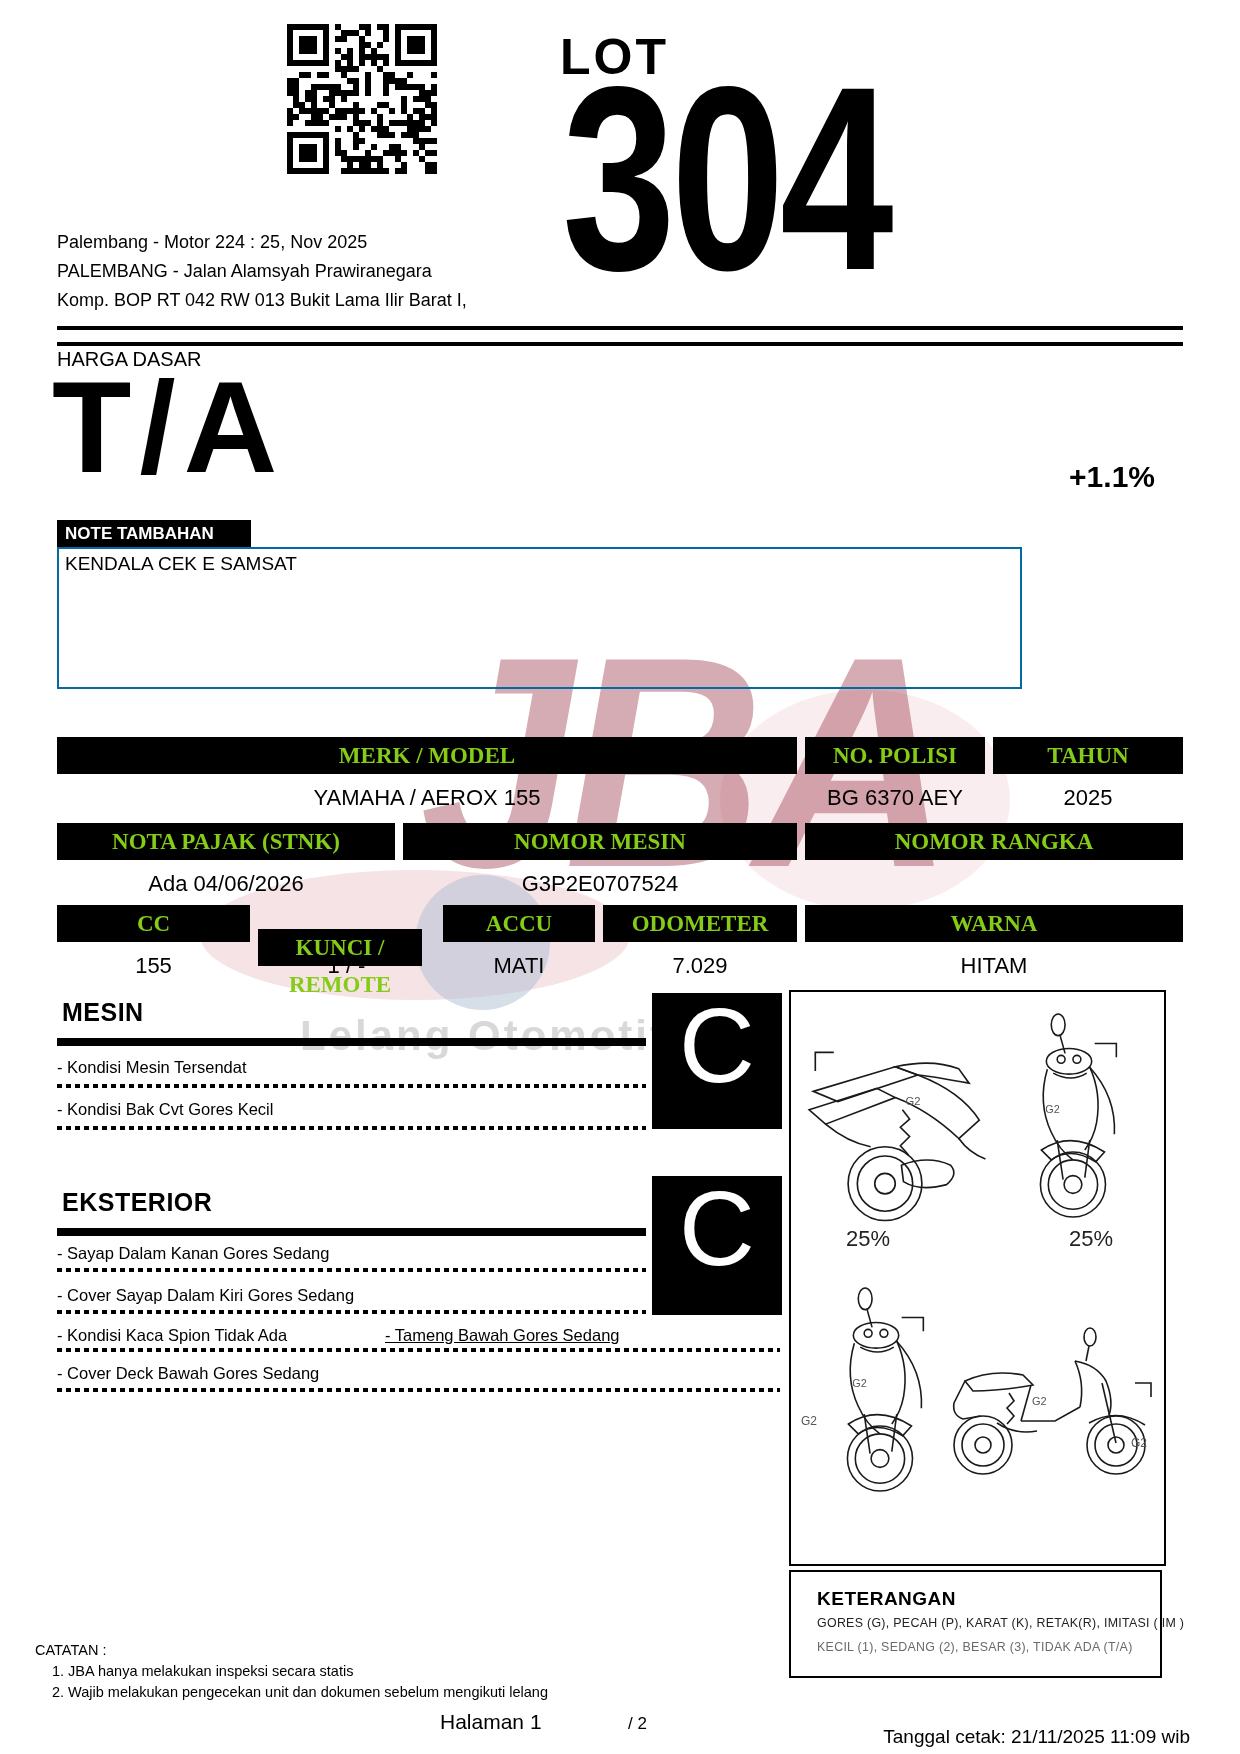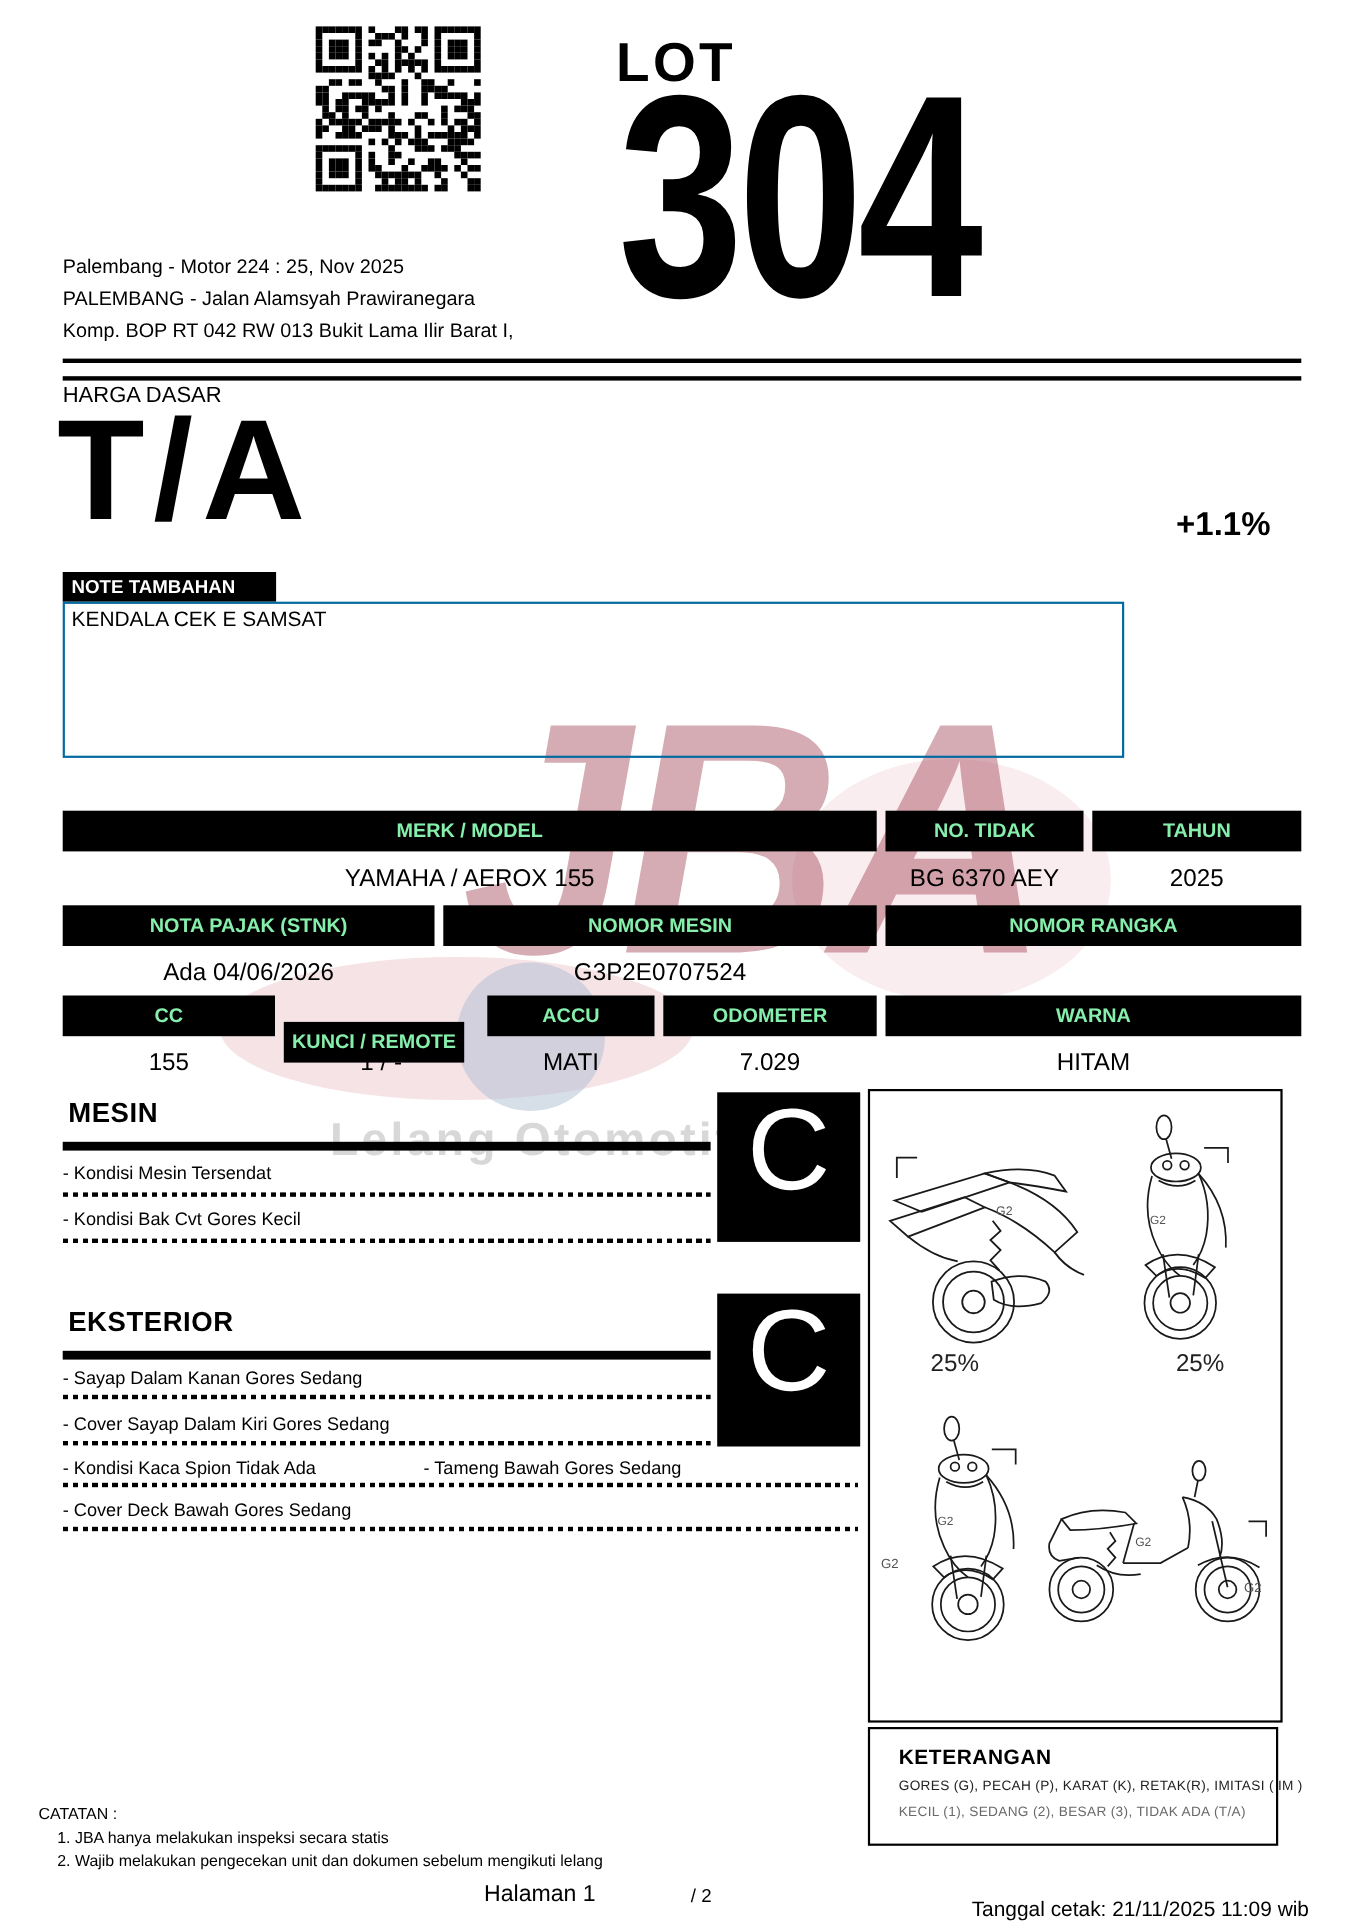--- a/index.html
+++ b/index.html
@@ -23,22 +23,22 @@
   .double-rule{height:12px;border-top:4px solid #000;border-bottom:4px solid #000;}
   .harga-label{font-size:20px;}
   .harga-value{font-size:130px;line-height:1;font-weight:bold;letter-spacing:8px;}
   .pct{font-size:30px;font-weight:bold;text-align:right;}
   
   .note-label{background:#000;color:#fff;font-size:17px;font-weight:bold;
               line-height:27px;padding-left:8px;width:186px;height:27px;}
   .note-box{border:2px solid #0369a1;background:transparent;}
   .note-text{padding:4px 6px;font-size:19px;}
   
-  .bar{background:#000;color:#86efac;font-weight:bold;font-size:18px;text-align:center;
-       line-height:37px;height:37px;}
+  .bar{background:#000;color:#84cc16;font-weight:bold;font-size:23px;text-align:center;
+       line-height:37px;height:37px;font-family:Liberation Serif, serif;}
   .val{font-size:22px;text-align:center;line-height:40px;height:40px;}
   
   .sec-title{font-size:25px;font-weight:bold;letter-spacing:0.5px;}
   .sec-rule{height:8px;background:#000;}
   .item{font-size:16.5px;white-space:nowrap;}
   .dotline{height:4px;background:repeating-linear-gradient(90deg,#000 0,#000 5px,transparent 5px,transparent 9px);}
   .grade-box{width:130px;background:#000;color:#fff;text-align:center;}
   .grade-box span{font-size:105px;line-height:1;}
   
   .diagram-box{border:2px solid #000;background:#fff;}
@@ -716,21 +716,21 @@
   <div class="abs z harga-label" style="left:57px;top:348px;">HARGA DASAR</div>
   <div class="abs z harga-value" style="left:52px;top:362px;">T/A</div>
   <div class="abs z pct" style="left:945px;top:460px;width:210px;">+1.1%</div>
 
   <div class="abs z note-label" style="left:57px;top:520px;">NOTE TAMBAHAN</div>
   <div class="abs z note-box" style="left:57px;top:547px;width:961px;height:138px;">
     <div class="note-text">KENDALA CEK E SAMSAT</div>
   </div>
 
   <div class="abs z bar" style="left:57px;top:737px;width:740px;">MERK / MODEL</div>
-  <div class="abs z bar" style="left:805px;top:737px;width:180px;">NO. TIDAK</div>
+  <div class="abs z bar" style="left:805px;top:737px;width:180px;">NO. POLISI</div>
   <div class="abs z bar" style="left:993px;top:737px;width:190px;">TAHUN</div>
   <div class="abs z val" style="left:57px;top:778px;width:740px;">YAMAHA / AEROX 155</div>
   <div class="abs z val" style="left:805px;top:778px;width:180px;">BG 6370 AEY</div>
   <div class="abs z val" style="left:993px;top:778px;width:190px;">2025</div>
 
   <div class="abs z bar" style="left:57px;top:823px;width:338px;">NOTA PAJAK (STNK)</div>
   <div class="abs z bar" style="left:805px;top:823px;width:378px;">NOMOR RANGKA</div>
   <div class="abs z bar" style="left:403px;top:823px;width:394px;">NOMOR MESIN</div>
   <div class="abs z val" style="left:57px;top:864px;width:338px;">Ada 04/06/2026</div>
   <div class="abs z val" style="left:403px;top:864px;width:394px;">G3P2E0707524</div>
@@ -756,21 +756,21 @@
     <span>C</span>
   </div>
 
   <div class="abs z sec-title" style="left:62px;top:1188px;">EKSTERIOR</div>
   <div class="abs z sec-rule" style="left:57px;top:1228px;width:589px;"></div>
   <div class="abs z item" style="left:57px;top:1244px;">- Sayap Dalam Kanan Gores Sedang</div>
   <div class="abs z dotline" style="left:57px;top:1268px;width:589px;"></div>
   <div class="abs z item" style="left:57px;top:1286px;">- Cover Sayap Dalam Kiri Gores Sedang</div>
   <div class="abs z dotline" style="left:57px;top:1310px;width:589px;"></div>
   <div class="abs z item" style="left:57px;top:1326px;">- Kondisi Kaca Spion Tidak Ada</div>
-  <div class="abs z item" style="left:385px;top:1326px;">- Tameng Bawah Gores Sedang</div>
+  <div class="abs z item" style="left:385px;top:1326px;text-decoration:underline;">- Tameng Bawah Gores Sedang</div>
   <div class="abs z dotline" style="left:57px;top:1348px;width:723px;"></div>
   <div class="abs z item" style="left:57px;top:1364px;">- Cover Deck Bawah Gores Sedang</div>
   <div class="abs z dotline" style="left:57px;top:1388px;width:723px;"></div>
   <div class="abs z grade-box" style="left:652px;top:1176px;height:139px;line-height:139px;">
     <span>C</span>
   </div>
 
   <svg width="0" height="0" style="position:absolute" aria-hidden="true">
     <defs>
       <symbol id="sc-rear" viewBox="0 0 200 190">

